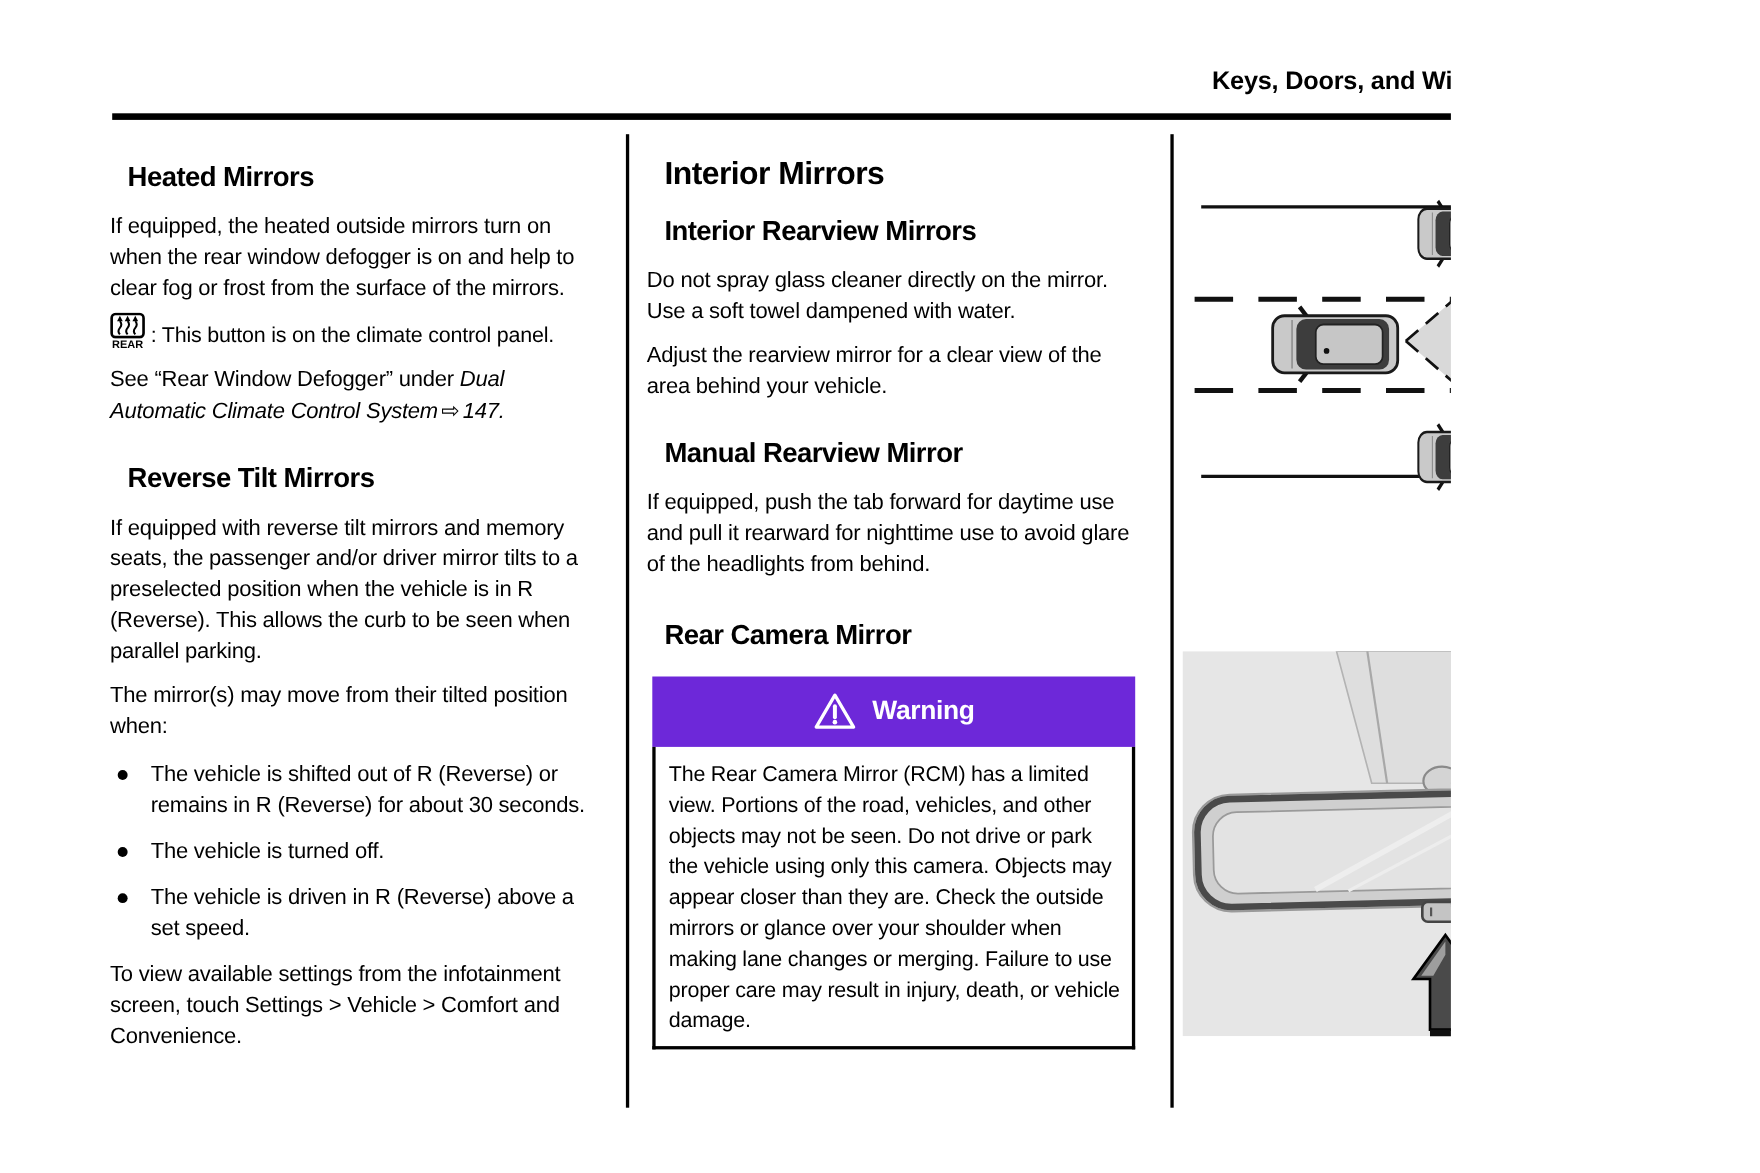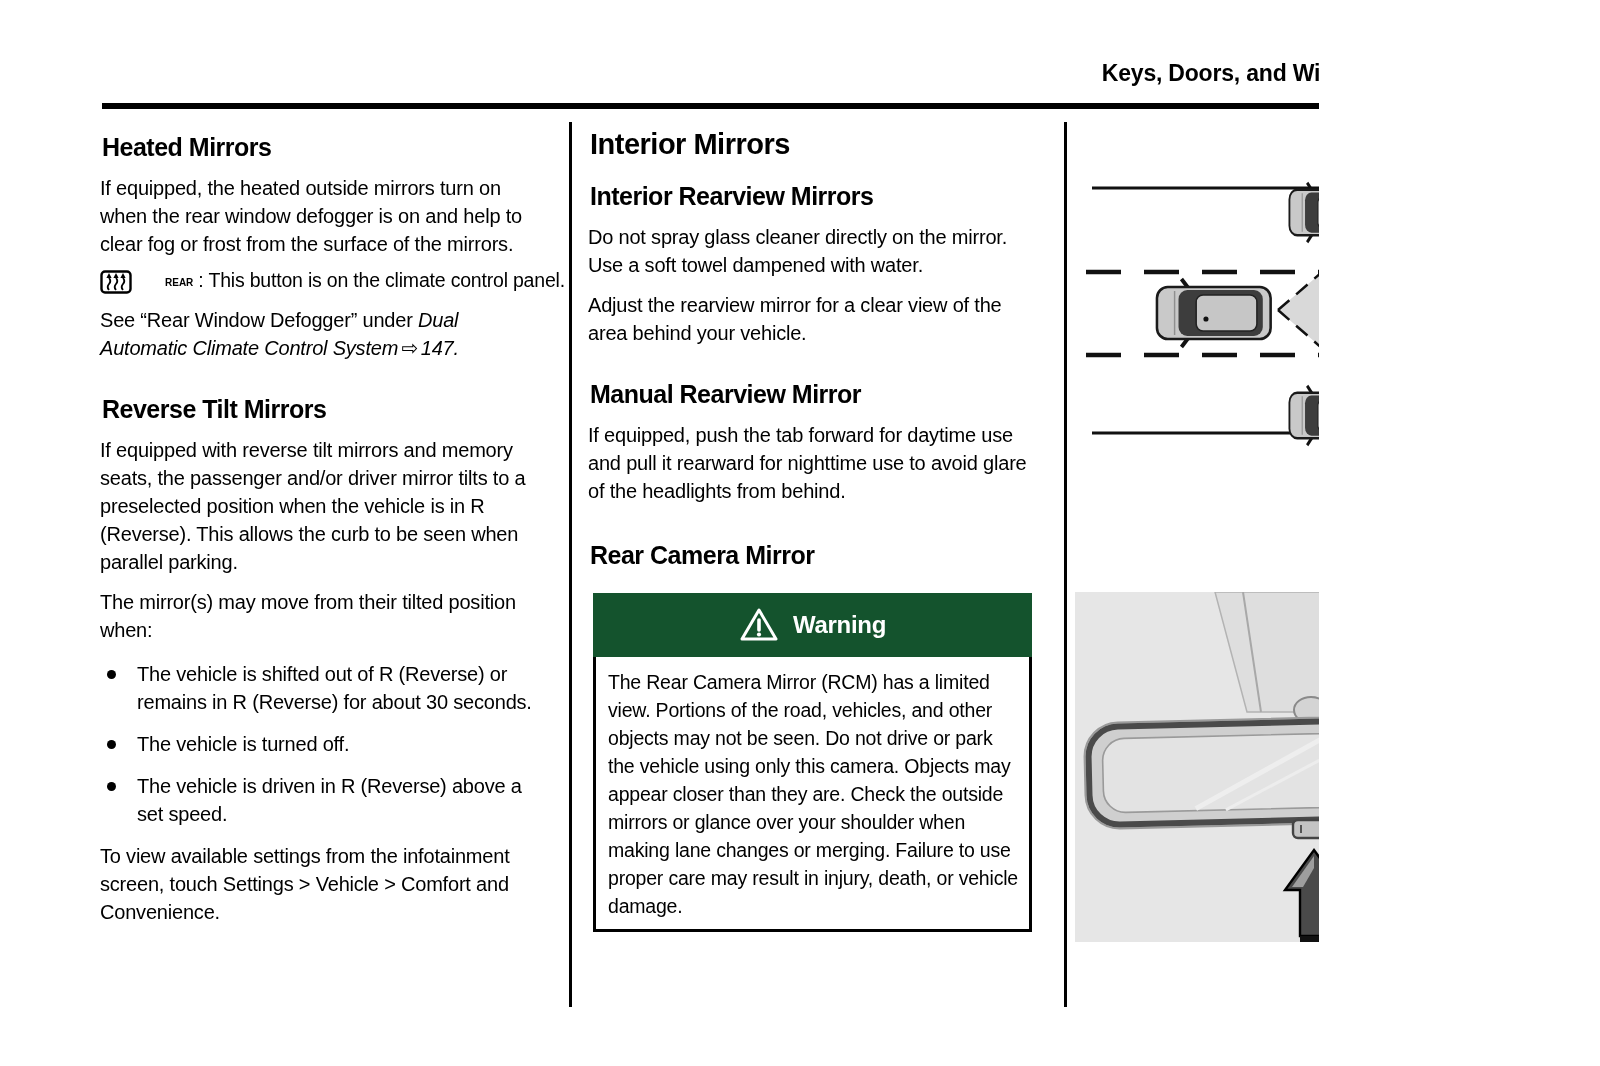--- a/index.html
+++ b/index.html
@@ -14,43 +14,43 @@
 
   
   .vdiv{position:absolute;top:122px;width:3px;height:885px;background:#000;}
   .vdiv.d1{left:569px;}
   .vdiv.d2{left:1064px;}
 
   
   .col{position:absolute;font-size:20px;line-height:28px;}
   .col1{left:100px;top:130px;width:448px;}
   .col2{left:588px;top:126px;width:440px;}
-  h1,h2{margin:2px;letter-spacing:-0.5px;}
+  h1,h2{margin:16px;letter-spacing:-0.5px;}
   h1{font-size:29px;line-height:33px;}
   h2{font-size:25px;line-height:30px;}
   .col p{margin:12px 0 0 0;}
   .gap-top{margin-top:32px;}
   .gap-top-lg{margin-top:35px;}
   em{font-style:italic;}
   .xref-arrow{font-family:"DejaVu Sans",sans-serif;font-style:normal;padding:0 3px;}
 
   
   .iconline{display:flex;align-items:flex-end;margin-top:8px;white-space:nowrap;font-size:19.5px;}
-  .defog{display:inline-flex;align-items:center;margin-right:5px;gap:33px;}
+  .defog{display:inline-flex;flex-direction:column;align-items:center;margin-right:5px;}
   .defog .lbl{font-size:10px;font-weight:bold;line-height:11px;letter-spacing:0;}
 
   
   ul.bullets{list-style:none;margin:16px 0 0 0;padding:0;}
   ul.bullets li{display:flex;margin-bottom:14px;}
   ul.bullets .dot{flex:0 0 37px;}
   ul.bullets .dot i{display:block;width:9px;height:9px;border-radius:50%;background:#000;margin:10px 0 0 7px;}
 
   
   .warnbox{margin-top:23px;margin-left:5px;width:439px;box-sizing:border-box;}
-  .warnhead{background:#14532d;color:#fff;height:64px;display:flex;align-items:center;justify-content:center;}
+  .warnhead{background:#6d28d9;color:#fff;height:64px;display:flex;align-items:center;justify-content:center;}
   .warnhead .wtitle{font-size:24px;font-weight:bold;margin-left:14px;letter-spacing:-0.3px;}
   .warnbody{border:3px solid #000;border-top:none;padding:11px 11px 9px 12px;font-size:19.5px;line-height:28px;}
 
   
   .illus{position:absolute;}
   .caption{position:absolute;left:1075px;top:494px;width:452px;font-size:20px;line-height:28px;}
 </style>
 </head>
 <body>
 

